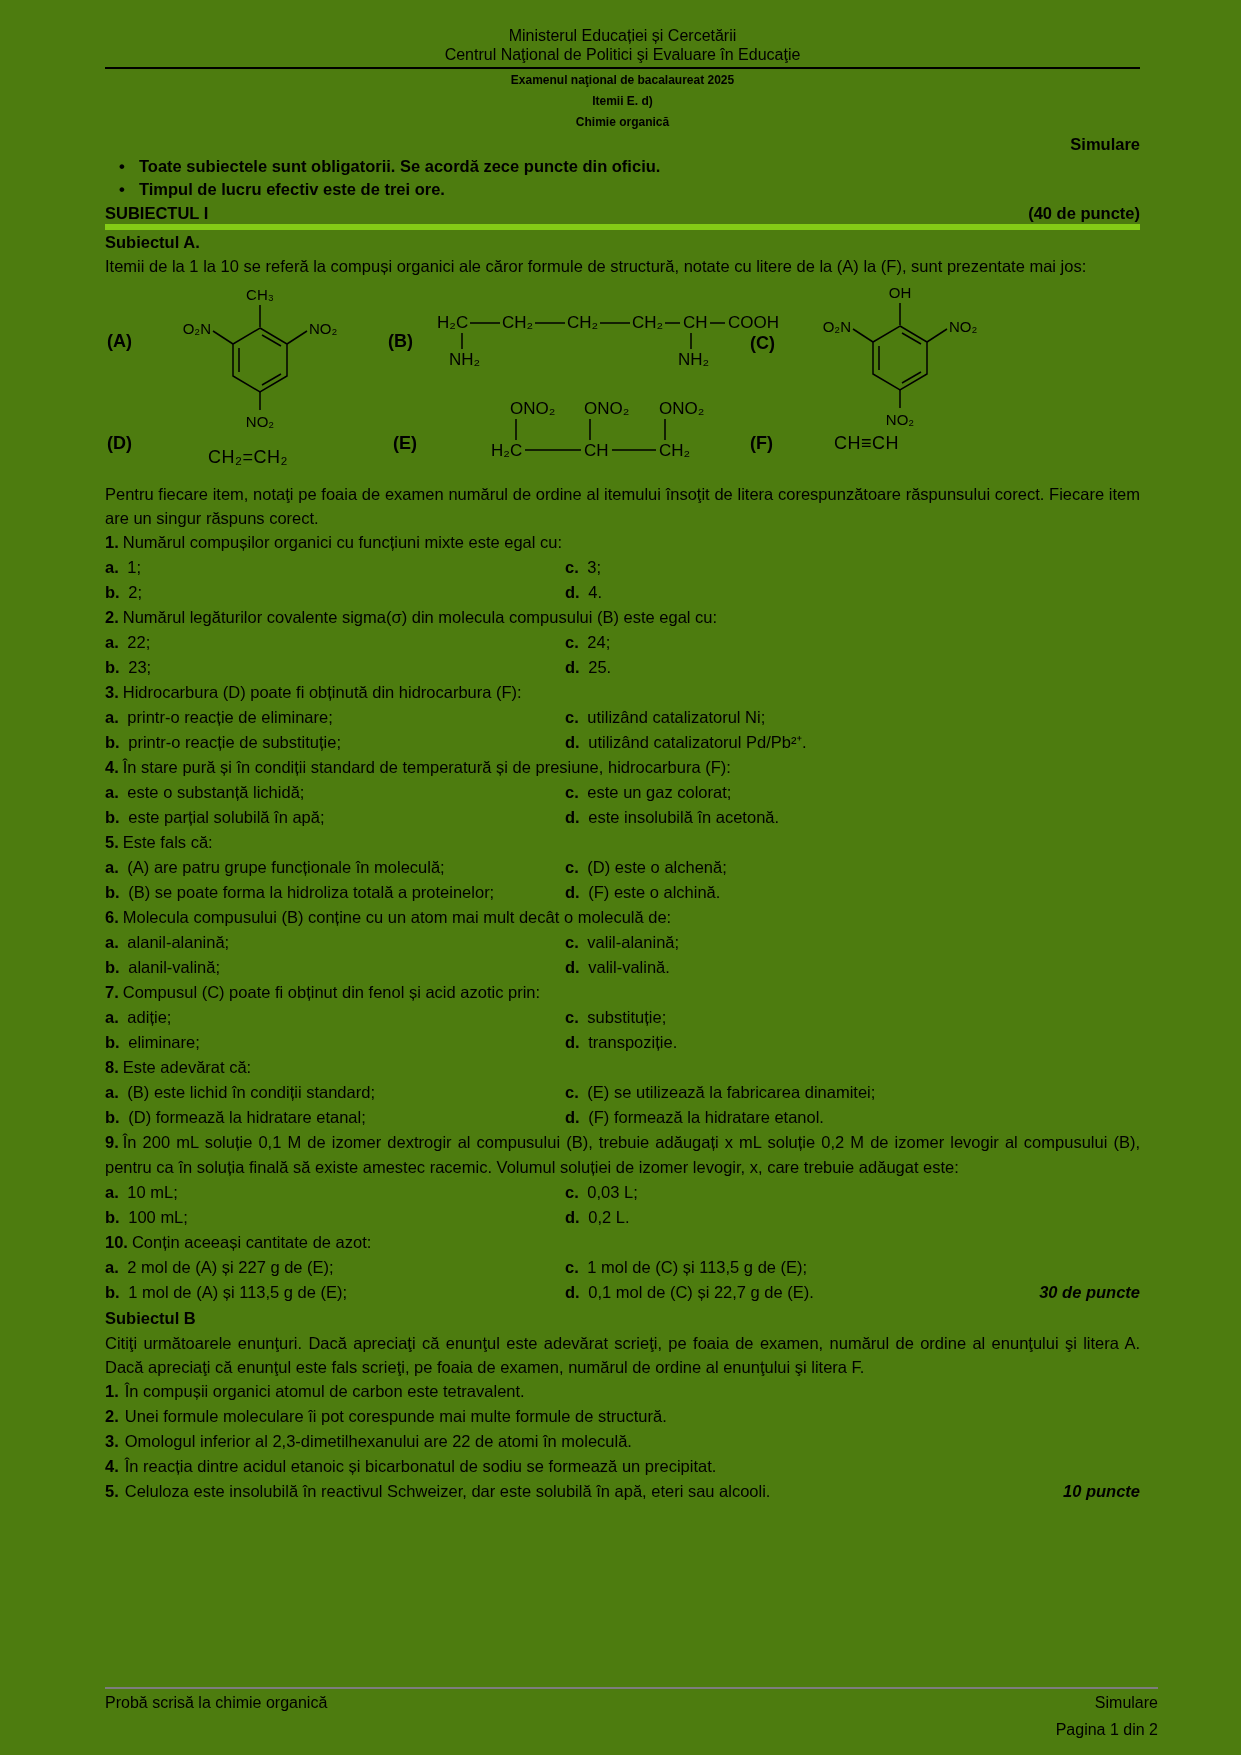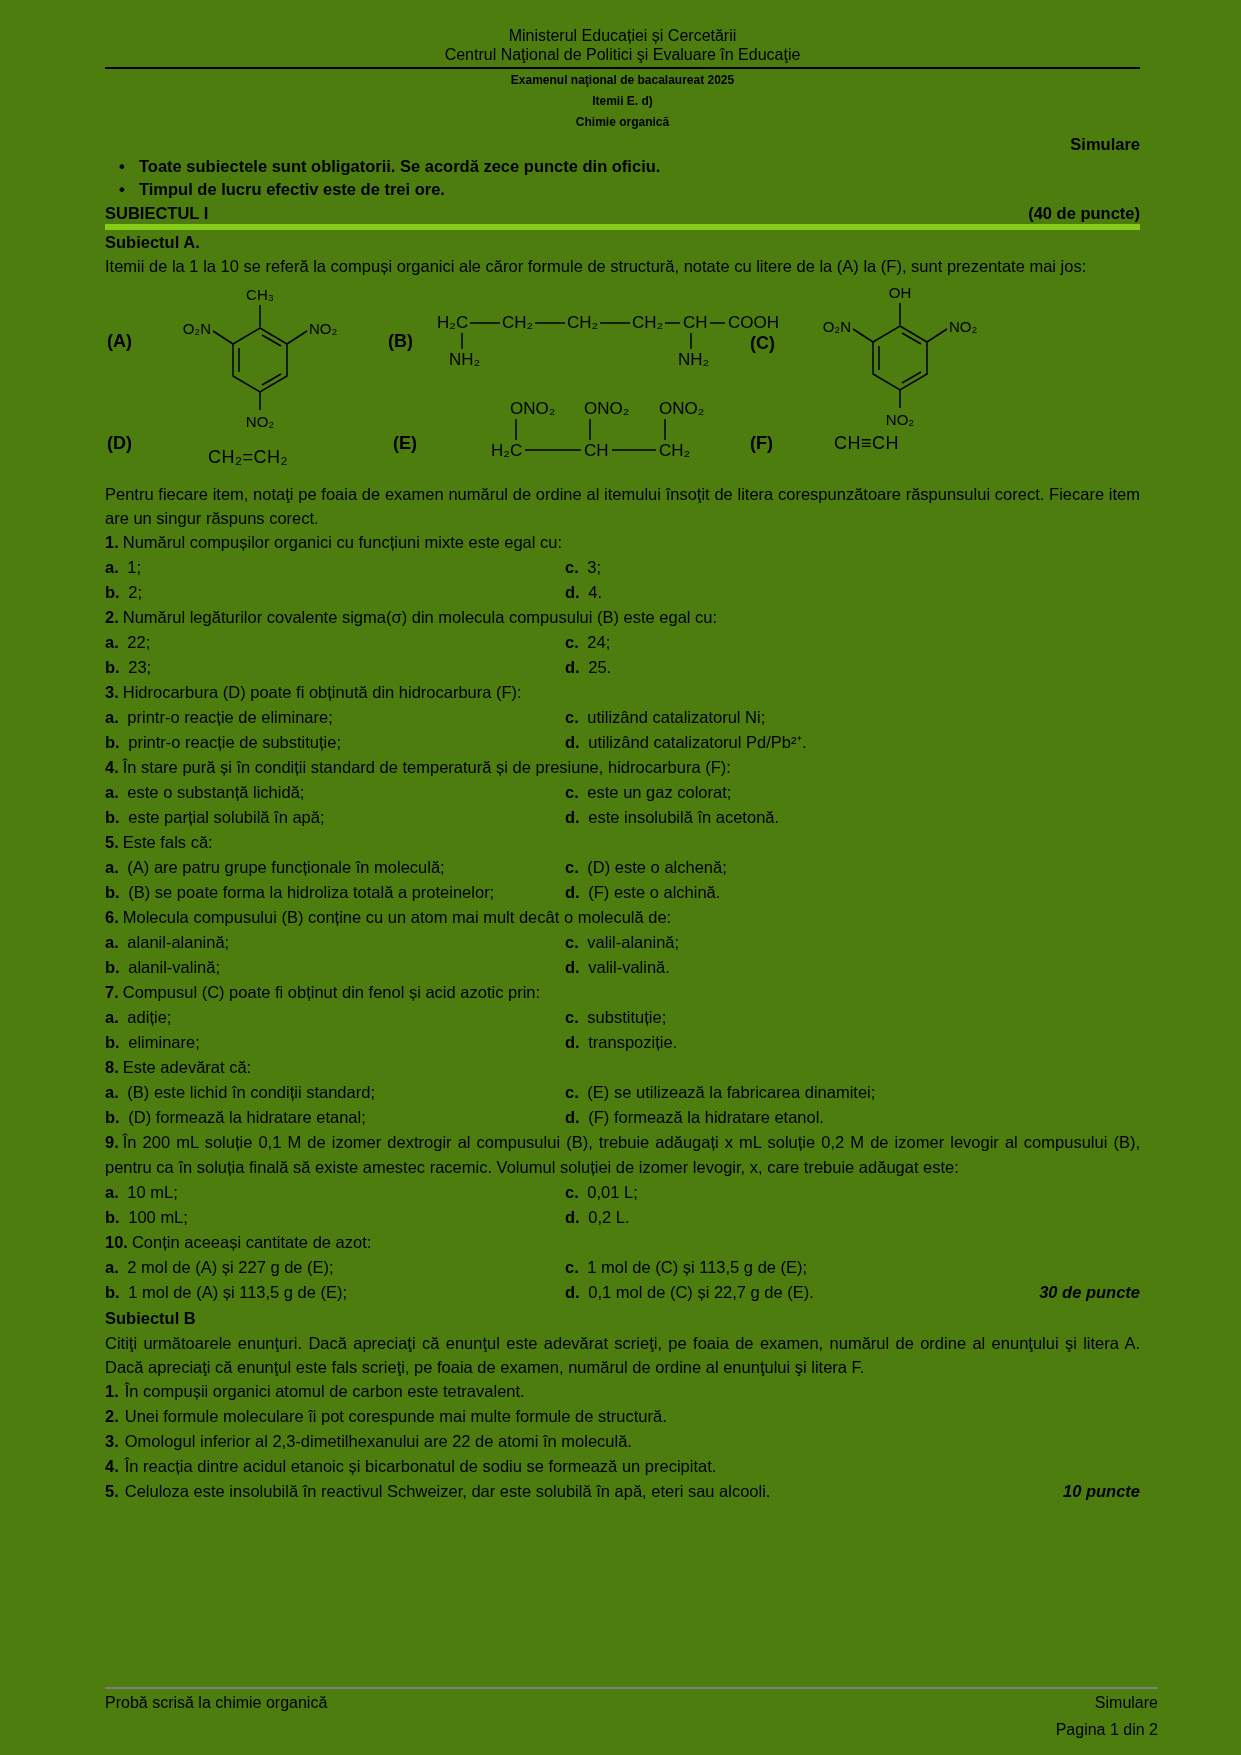--- a/index.html
+++ b/index.html
@@ -230,21 +230,21 @@
         </div>
         <div class="opt-row">
           <div class="opt opt-left"><b>b.</b> <span>(D) formează la hidratare etanal;</span></div>
           <div class="opt"><b>d.</b> <span>(F) formează la hidratare etanol.</span></div>
         </div>
       </div>
       <div class="question">
         <div class="q-text"><b class="q-num">9.</b><span>În 200 mL soluție 0,1 M de izomer dextrogir al compusului (B), trebuie adăugați x mL soluție 0,2 M de izomer levogir al compusului (B), pentru ca în soluția finală să existe amestec racemic. Volumul soluției de izomer levogir, x, care trebuie adăugat este:</span></div>
         <div class="opt-row">
           <div class="opt opt-left"><b>a.</b> <span>10 mL;</span></div>
-          <div class="opt"><b>c.</b> <span>0,01 L;</span></div>
+          <div class="opt"><b>c.</b> <span>0,03 L;</span></div>
         </div>
         <div class="opt-row">
           <div class="opt opt-left"><b>b.</b> <span>100 mL;</span></div>
           <div class="opt"><b>d.</b> <span>0,2 L.</span></div>
         </div>
       </div>
       <div class="question">
         <div class="q-text"><b class="q-num">10.</b><span>Conțin aceeași cantitate de azot:</span></div>
         <div class="opt-row">
           <div class="opt opt-left"><b>a.</b> <span>2 mol de (A) și 227 g de (E);</span></div>

